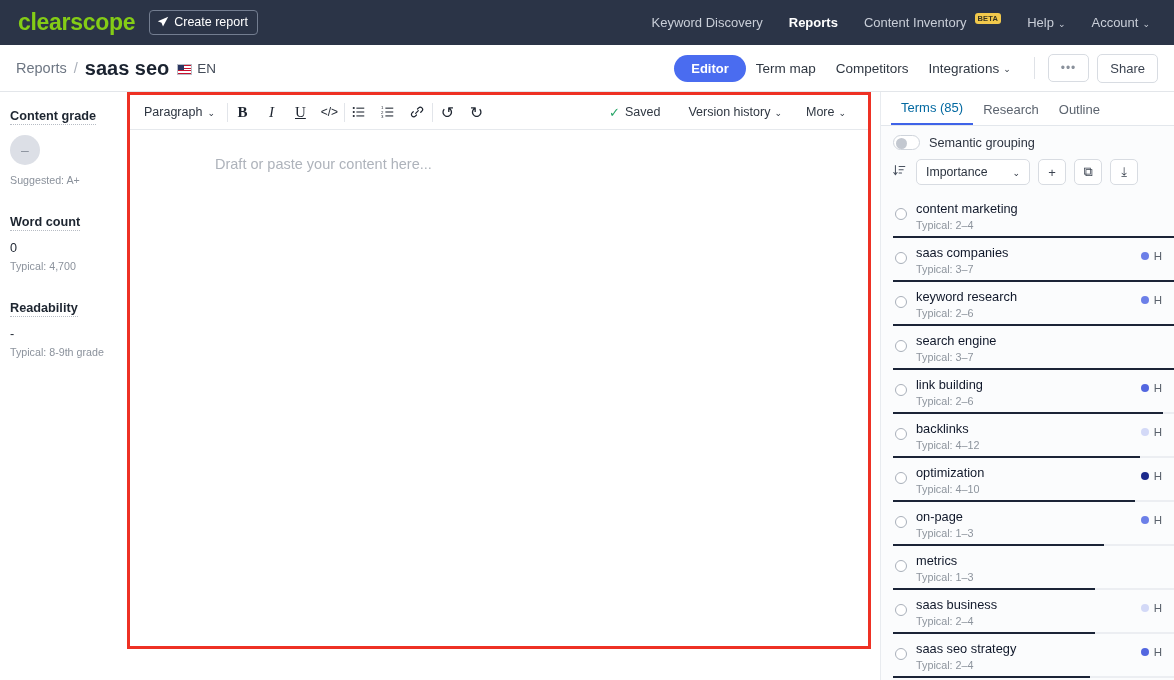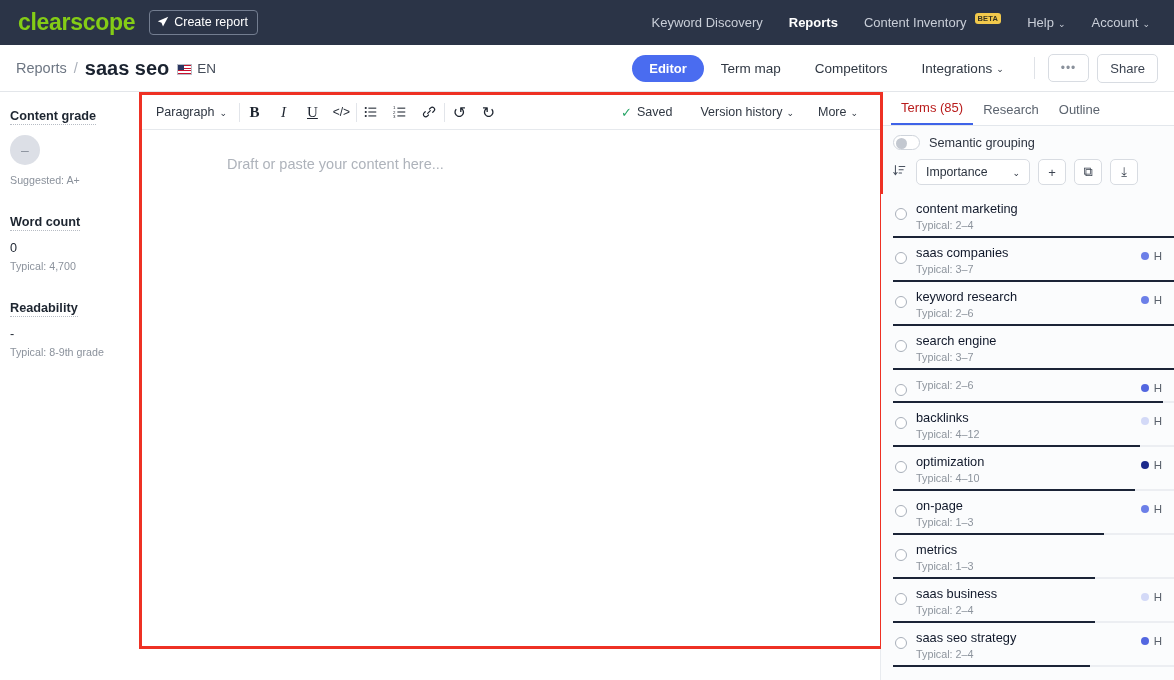--- a/index.html
+++ b/index.html
@@ -114,21 +114,21 @@
     color: #fff;
     font-size: 13px;
     font-weight: bold;
     padding: 6px 17px;
     border-radius: 14px;
     cursor: pointer;
   }
   .sub-link {
     font-size: 13.5px;
     color: #2f3742;
-    padding: 0 17px;
+    padding: 0 10px;
     cursor: pointer;
     display: flex;
     align-items: center;
     gap: 4px;
     white-space: nowrap;
   }
   .vdiv { width: 1px; height: 22px; background: #dfe2e7; margin: 0 13px; }
   .sq-btn {
     border: 1px solid #d8dce2;
     border-radius: 5px;
@@ -174,21 +174,21 @@
   .stat-block { margin-bottom: 26px; }
 
   
   .editor-col {
     flex: 1 1 auto;
     position: relative;
     padding: 0 0 0 0;
   }
   .editor-frame {
     position: absolute;
-    left: 12px; top: 0px;
+    left: 0; top: 0px;
     width: 744px; height: 557px;
     border: 3px solid #ee3124;
     background: #fff;
     overflow: hidden;
   }
   .etoolbar {
     height: 35px;
     border-bottom: 1px solid #e6e9ed;
     display: flex;
     align-items: center;
@@ -226,21 +226,21 @@
     flex: 0 0 294px;
     background: #fbfcfd;
     border-left: 1px solid #e8ebef;
     display: flex; flex-direction: column;
     overflow: hidden;
   }
   .tabs { display:flex; align-items:flex-end; height:34px; padding: 0 10px; border-bottom:1px solid #e3e7ec; background:#fff;}
   .tab {
     font-size: 13px; color:#5c646f; padding: 0 10px 8px 10px; cursor:pointer;
   }
-  .tab.active { color:#b91c1c; font-weight: normal; border-bottom:2px solid #3f63e8;margin-top:16px; }
+  .tab.active { color:#0369a1; font-weight: normal; border-bottom:2px solid #3f63e8;margin-top:16px; }
   .panel-ctrl { padding: 9px 12px 0 12px; background:#fbfcfd; }
   .toggle-row { display:flex; align-items:center; gap:9px; margin-bottom: 9px; }
   .switch {
     width: 27px; height: 15px; border-radius: 8px;
     background: #fff; border:1px solid #cfd4db;
     position: relative; cursor:pointer;
   }
   .switch .knob {
     position:absolute; left:2px; top:2px;
     width:11px; height:11px; border-radius:50%;
@@ -512,20 +512,21 @@
             <div class="term-typ">Typical: 3–7</div>
           </div>
           <div class="term-right"></div>
           <div class="bar-track">
             <div class="bar-fill" style="width: 100%;"></div>
           </div>
         </div>
         <div class="term-row">
           <div class="radio"></div>
           <div class="term-text">
+            <div class="term-name">link building</div>
             <div class="term-typ">Typical: 2–6</div>
           </div>
           <div class="term-right">
             <span class="dot" style="background: rgb(83, 103, 224);"></span>
             <span class="hletter">H</span>
           </div>
           <div class="bar-track">
             <div class="bar-fill" style="width: 96%;"></div>
           </div>
         </div>

